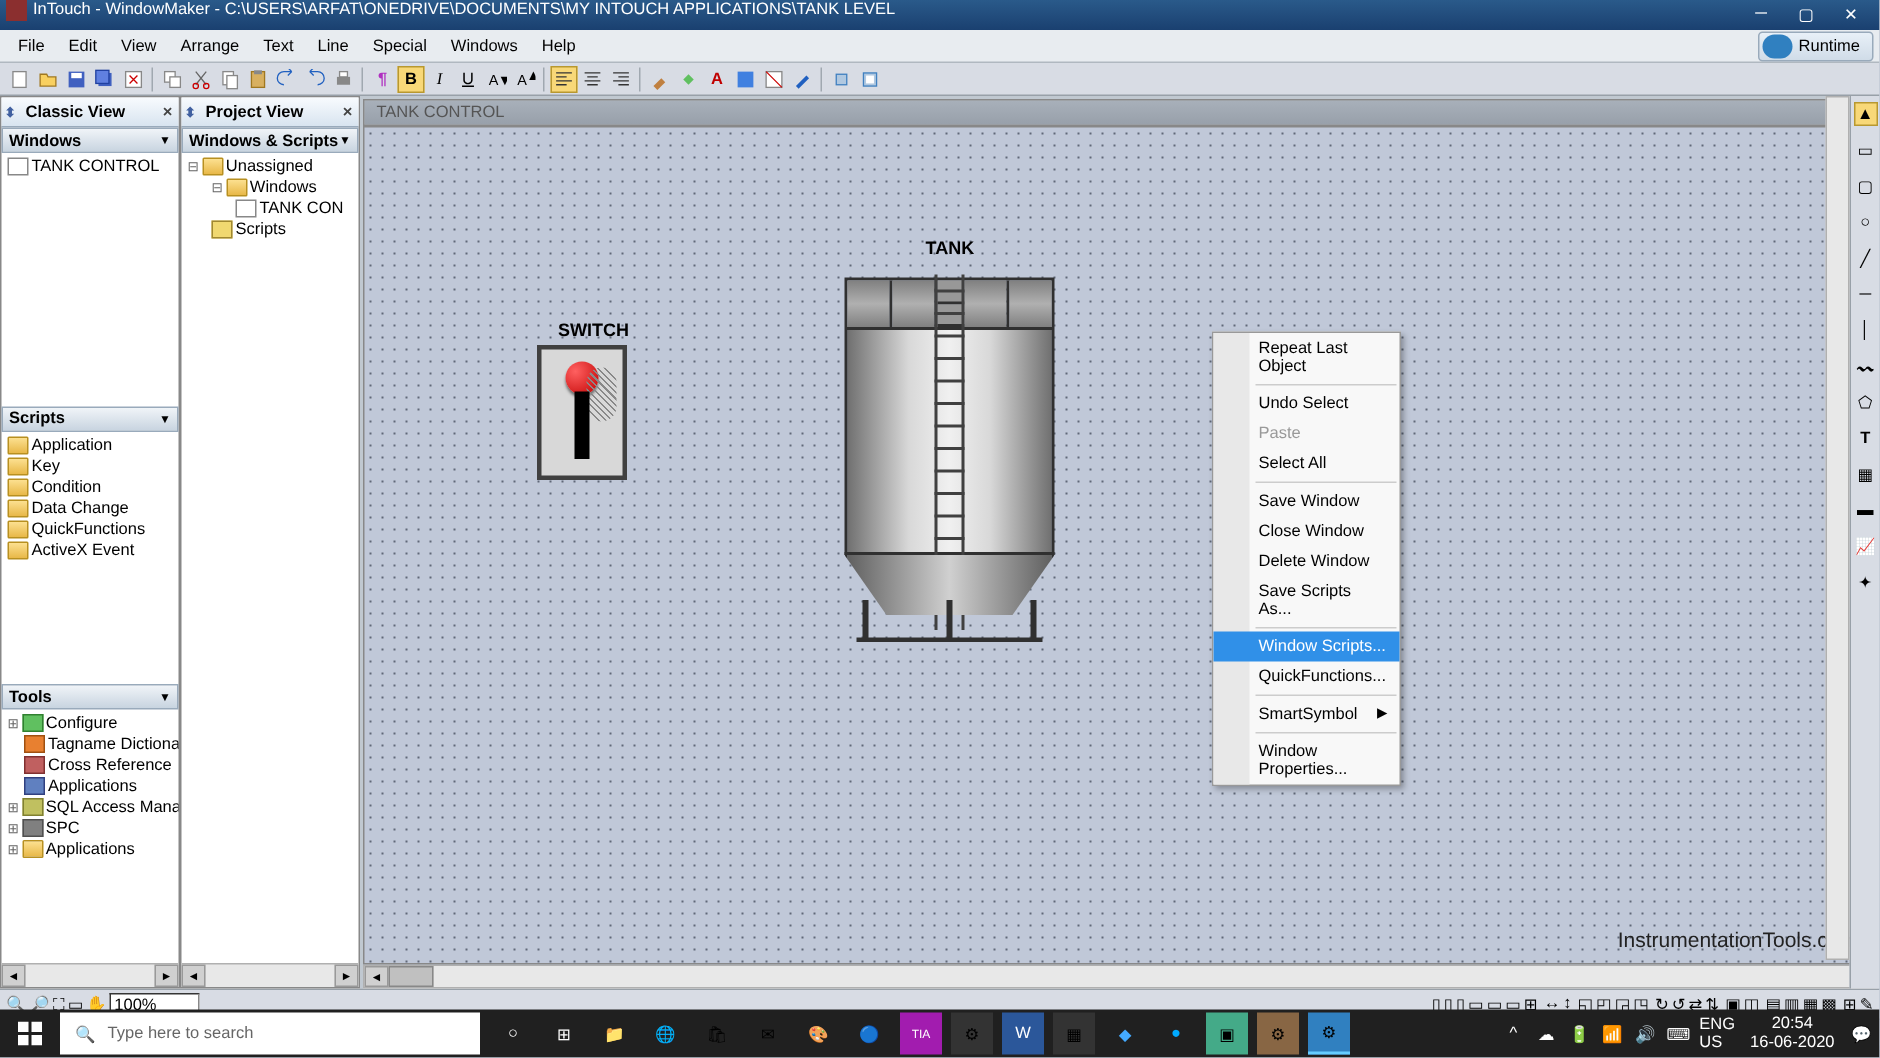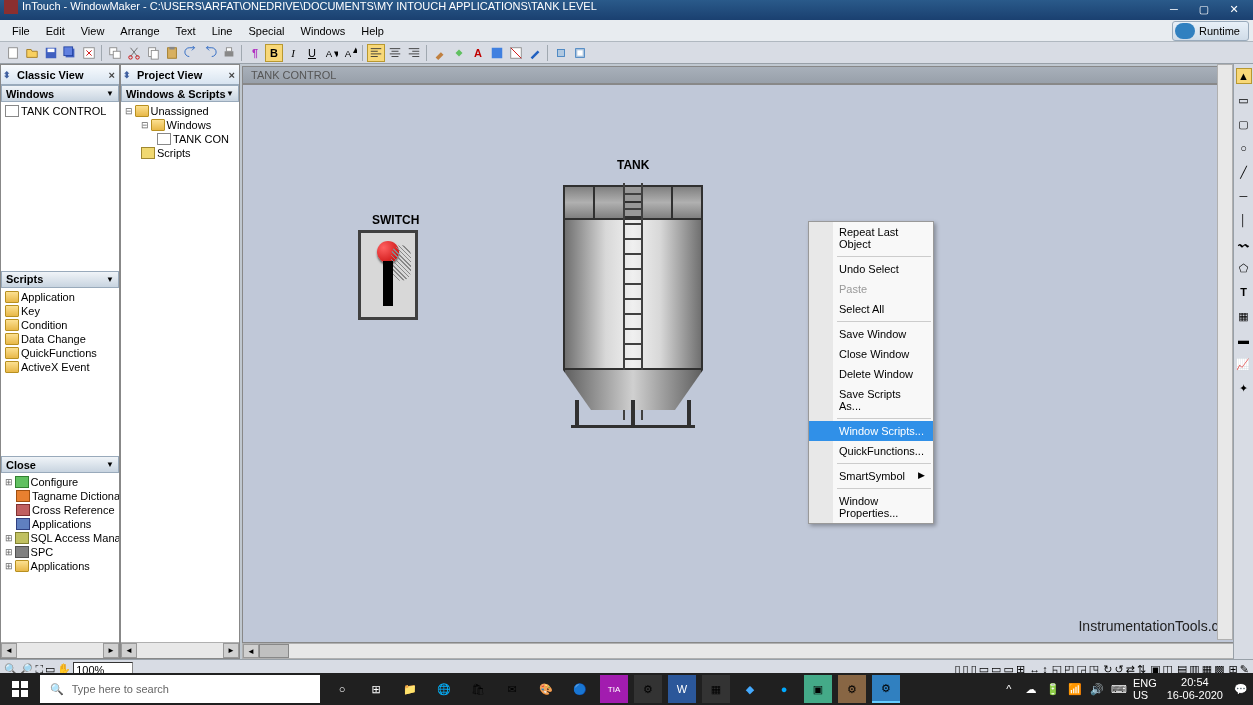--- a/index.html
+++ b/index.html
@@ -331,21 +331,21 @@
       <div class="tree-item">
           <div class="icon folder-icon"></div>
           <span>QuickFunctions</span>
         </div>
       <div class="tree-item">
           <div class="icon folder-icon"></div>
           <span>ActiveX Event</span>
         </div>
     </div>
     <div class="section-header">
-      <span>Close</span>
+      <span>Tools</span>
       <span class="drop">▼</span>
     </div>
     <div class="tree" style="flex:1">
       <div class="tree-item">
           <span style="font-size:9px;color:#666">⊞</span>
           <div class="icon" style="background:#60c060;border:1px solid #308030"></div>
           <span>Configure</span>
         </div>
       <div class="tree-item">
           <div class="icon" style="background:#e88030;border:1px solid #a05010;margin-left:11px"></div>

